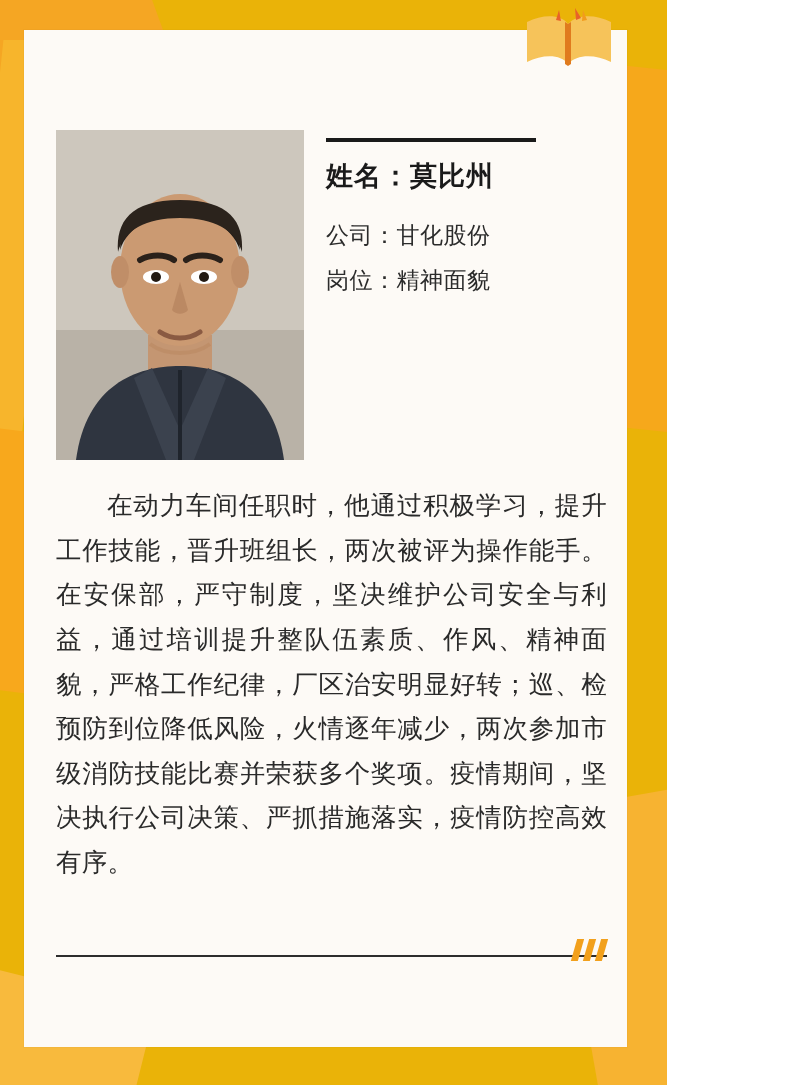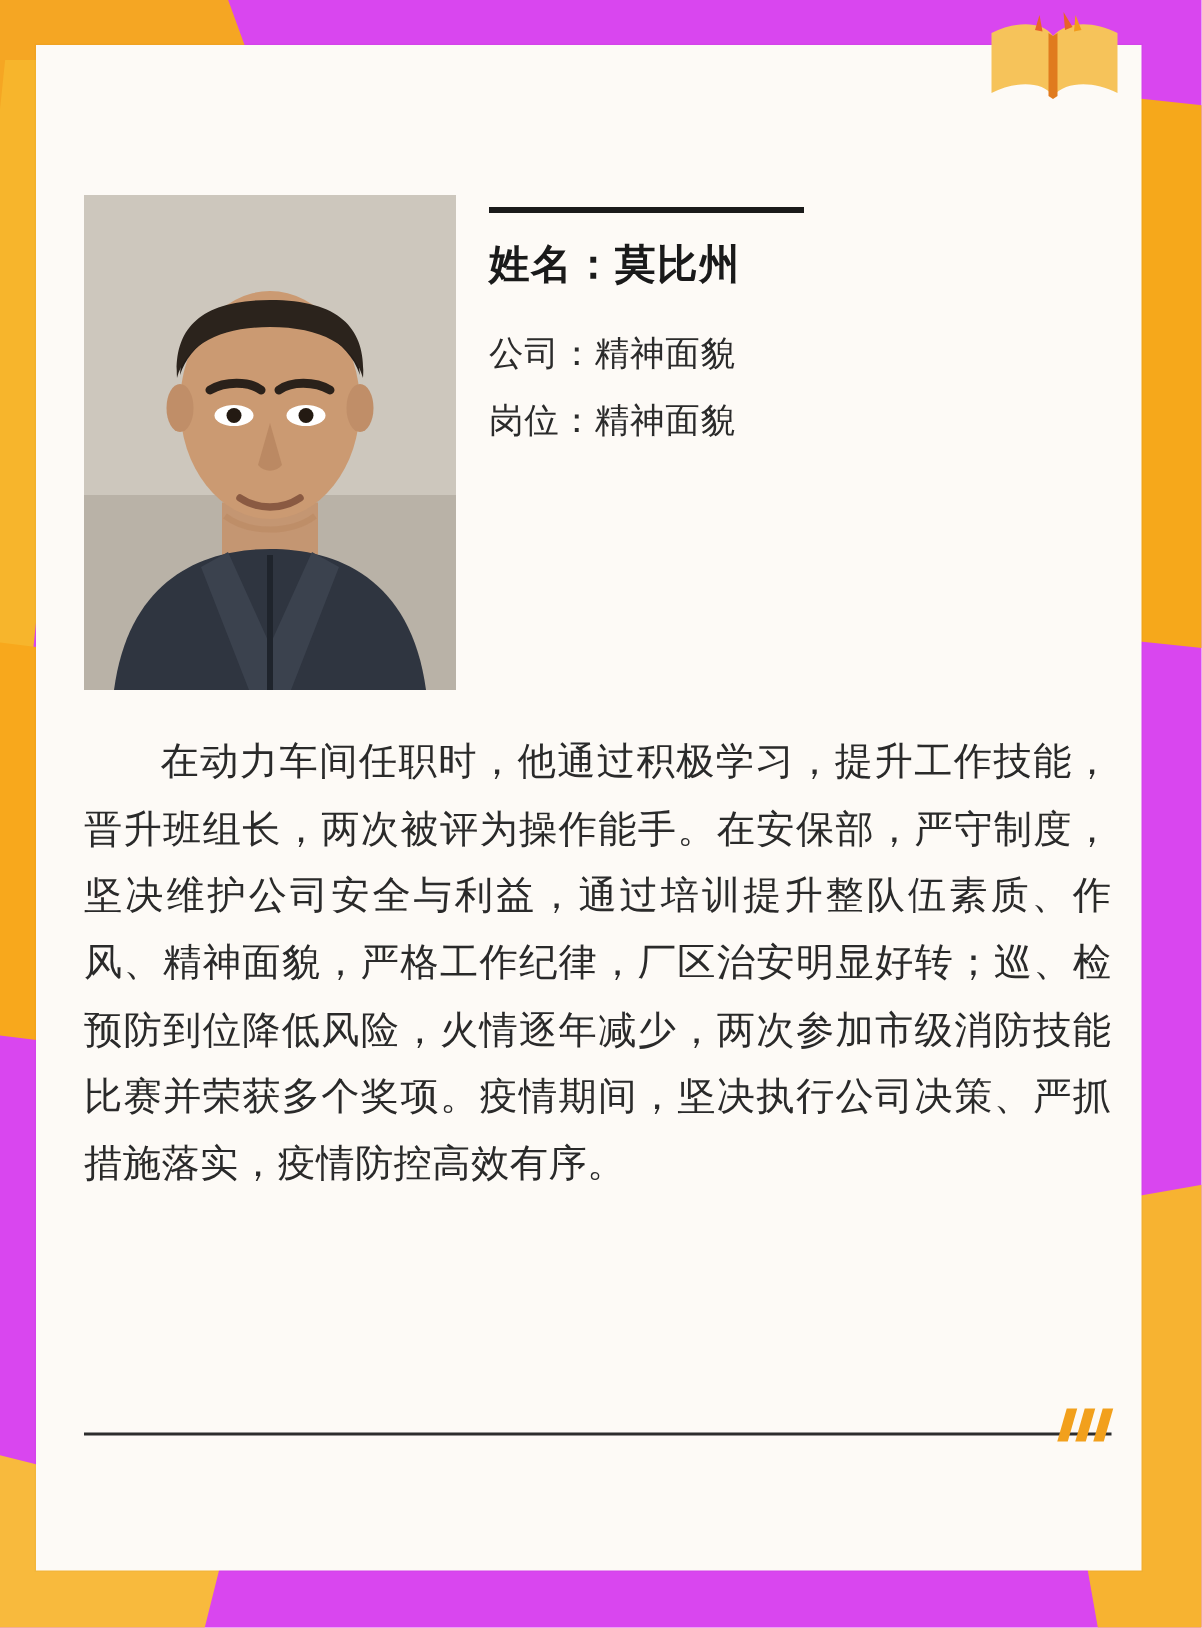--- a/index.html
+++ b/index.html
@@ -9,23 +9,23 @@
   body {
     width: 801px;
     height: 1085px;
     background: #ffffff;
     font-family: "Liberation Sans", "DejaVu Sans", sans-serif;
     overflow: hidden;
   }
 
   .poster {
     position: relative;
-    width: 801px;
+    width: 667px;
     height: 1085px;
-    background: #d946ef;
+    background: #eab308;
     overflow: hidden;
   }
 
   
   .corner-top-left {
     position: absolute;
     left: -70px;
     top: -18px;
     width: 230px;
     height: 120px;
@@ -155,20 +155,21 @@
   }
 
   .body-text {
     margin-top: 26px;
     font-size: 25.5px;
     line-height: 1.75;
     color: #2a2a2a;
     text-align: justify;
     text-indent: 2em;
     letter-spacing: 0.3px;
+    font-family: Liberation Mono, monospace;
   }
 
   .footer-rule {
     position: absolute;
     left: 56px;
     right: 60px;
     bottom: 128px;
     height: 2px;
     background: #2d2d2d;
     z-index: 6;
@@ -247,21 +248,21 @@
 
           <path d="M104 202 C116 210, 132 210, 144 202" stroke="#8a5a42" stroke-width="5" fill="none" stroke-linecap="round"></path>
 
           <path d="M94 214 C110 226, 138 226, 154 214" stroke="#bb8963" stroke-width="4" fill="none" opacity="0.6"></path>
         </svg>
       </div>
 
       <div class="info">
         <div class="name-underline"></div>
         <div class="name-line">姓名：莫比州</div>
-        <div class="meta-line">公司：精神面貌</div>
+        <div class="meta-line">公司：甘化股份</div>
         <div class="meta-line">岗位：精神面貌</div>
       </div>
 
     </div>
 
     <div class="body-text">在动力车间任职时，他通过积极学习，提升工作技能，晋升班组长，两次被评为操作能手。在安保部，严守制度，坚决维护公司安全与利益，通过培训提升整队伍素质、作风、精神面貌，严格工作纪律，厂区治安明显好转；巡、检预防到位降低风险，火情逐年减少，两次参加市级消防技能比赛并荣获多个奖项。疫情期间，坚决执行公司决策、严抓措施落实，疫情防控高效有序。</div>
 
   </div>
 
   <div class="footer-rule"></div>

